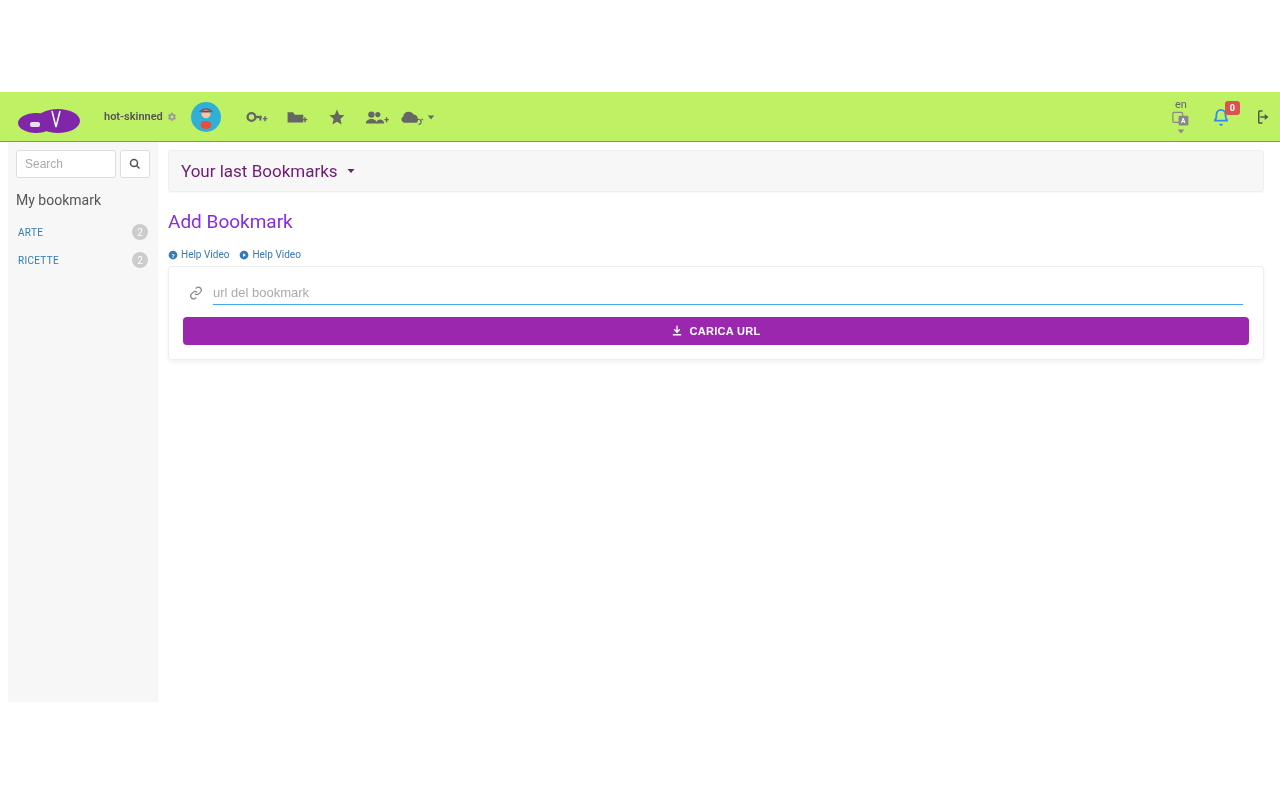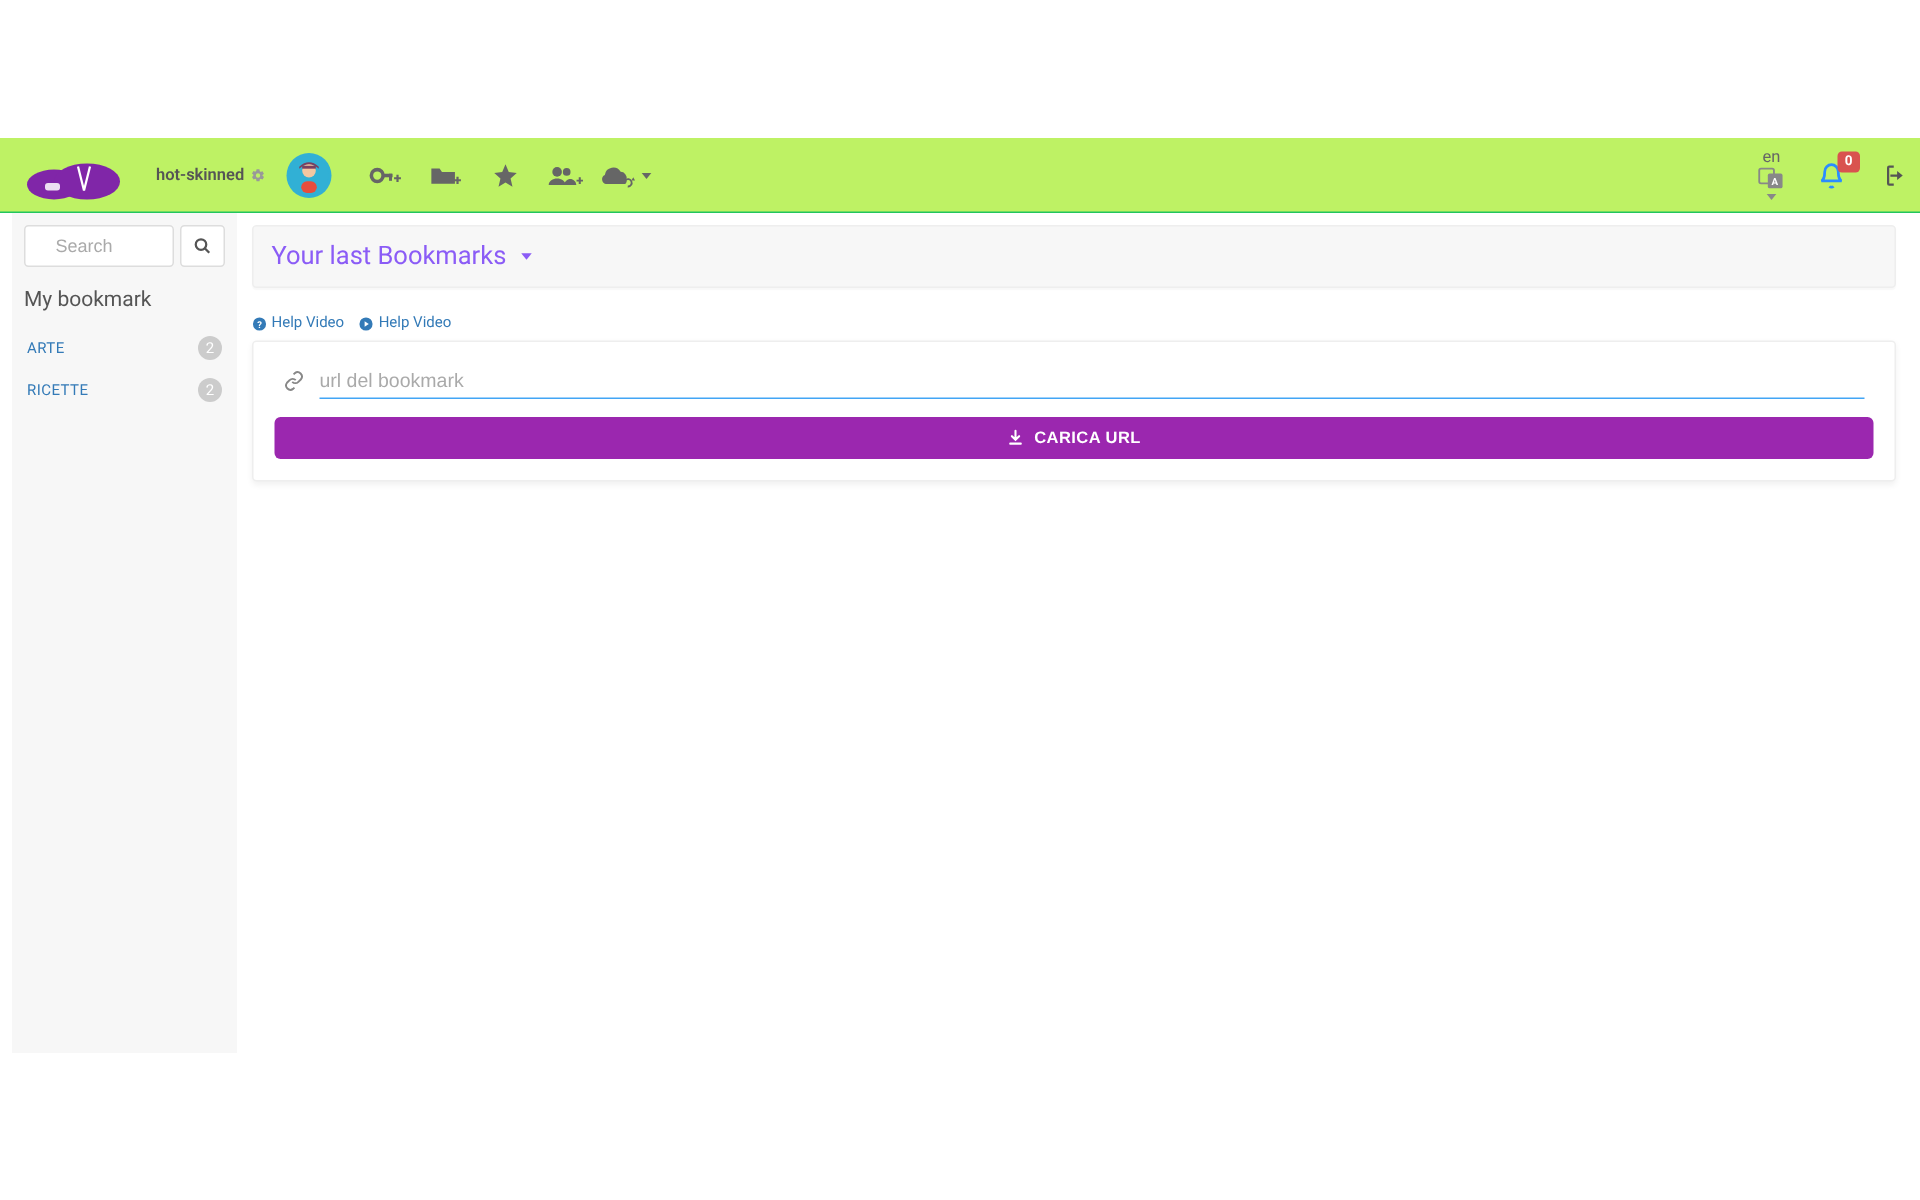--- a/index.html
+++ b/index.html
@@ -123,21 +123,21 @@
     .search-row {
       display: flex;
       gap: 4px;
       margin-bottom: 14px;
     }
     .search-input {
       flex: 1;
       height: 28px;
       border: 1px solid #ddd;
       border-radius: 3px;
-      padding: 0 20px;
+      padding: 0 8px;
       font-size: 12px;
       color: #333;
       background: #fff;
       min-width: 0;
     }
     .search-input::placeholder { color: #aaa; }
     .search-btn {
       width: 30px;
       height: 28px;
       background: #fff;
@@ -185,21 +185,21 @@
     }
     .panel {
       background: #f7f7f7;
       border: 1px solid #eee;
       border-radius: 3px;
       padding: 10px 12px;
       margin-bottom: 18px;
       box-shadow: 0 1px 1px rgba(0,0,0,0.03);
     }
     .panel-title {
-      color: #8b5cf6;
+      color: #701a75;
       font-size: 17px;
       font-weight: 400;
       display: flex;
       align-items: center;
       gap: 6px;
       cursor: pointer;
     }
     .page-heading {
       color: #8a2be2;
       font-size: 19px;
@@ -399,20 +399,21 @@
       <div class="panel-title">
         <span>Your last Bookmarks</span>
         <span>
           <svg width="14" height="14" viewBox="0 0 20 20" fill="currentColor">
               <path d="M5 7l5 6 5-6z"></path>
             </svg>
         </span>
       </div>
     </div>
 
+    <h3 class="page-heading">Add Bookmark</h3>
 
     <div class="help-links">
       <a class="help-link">
         <span>
           <svg viewBox="0 0 16 16" fill="currentColor">
               <circle cx="8" cy="8" r="7"></circle>
               <text x="8" y="12" text-anchor="middle" font-size="10" fill="#fff" font-weight="700">?</text>
             </svg>
         </span>
         <span>Help Video</span>

